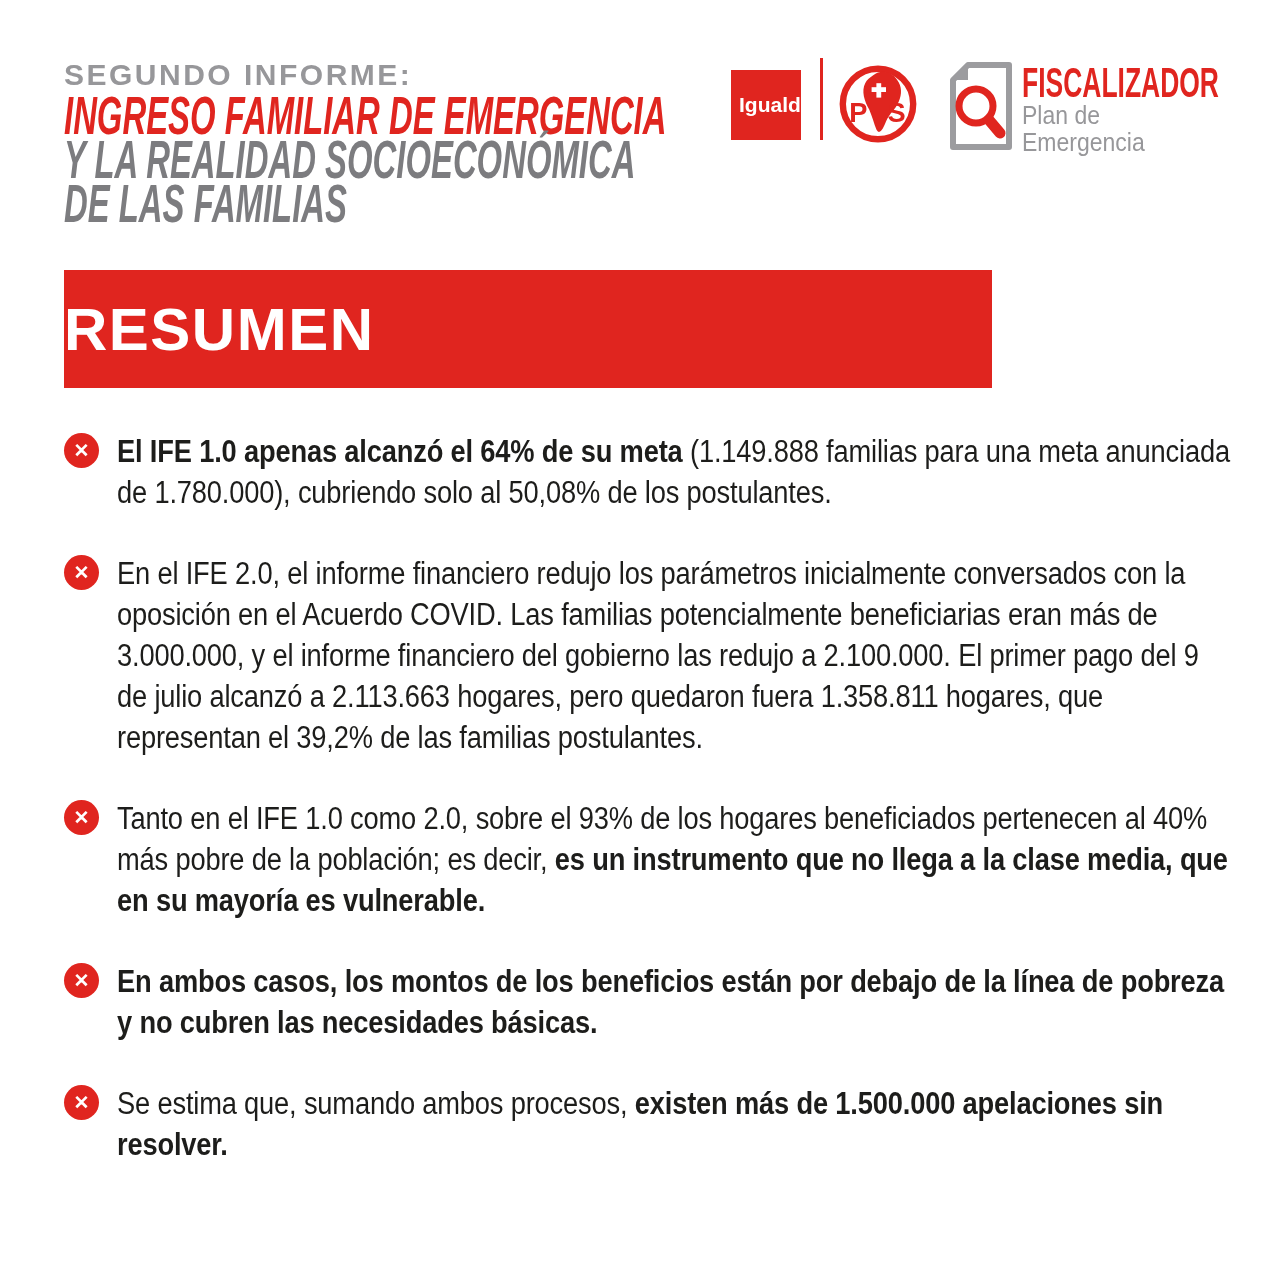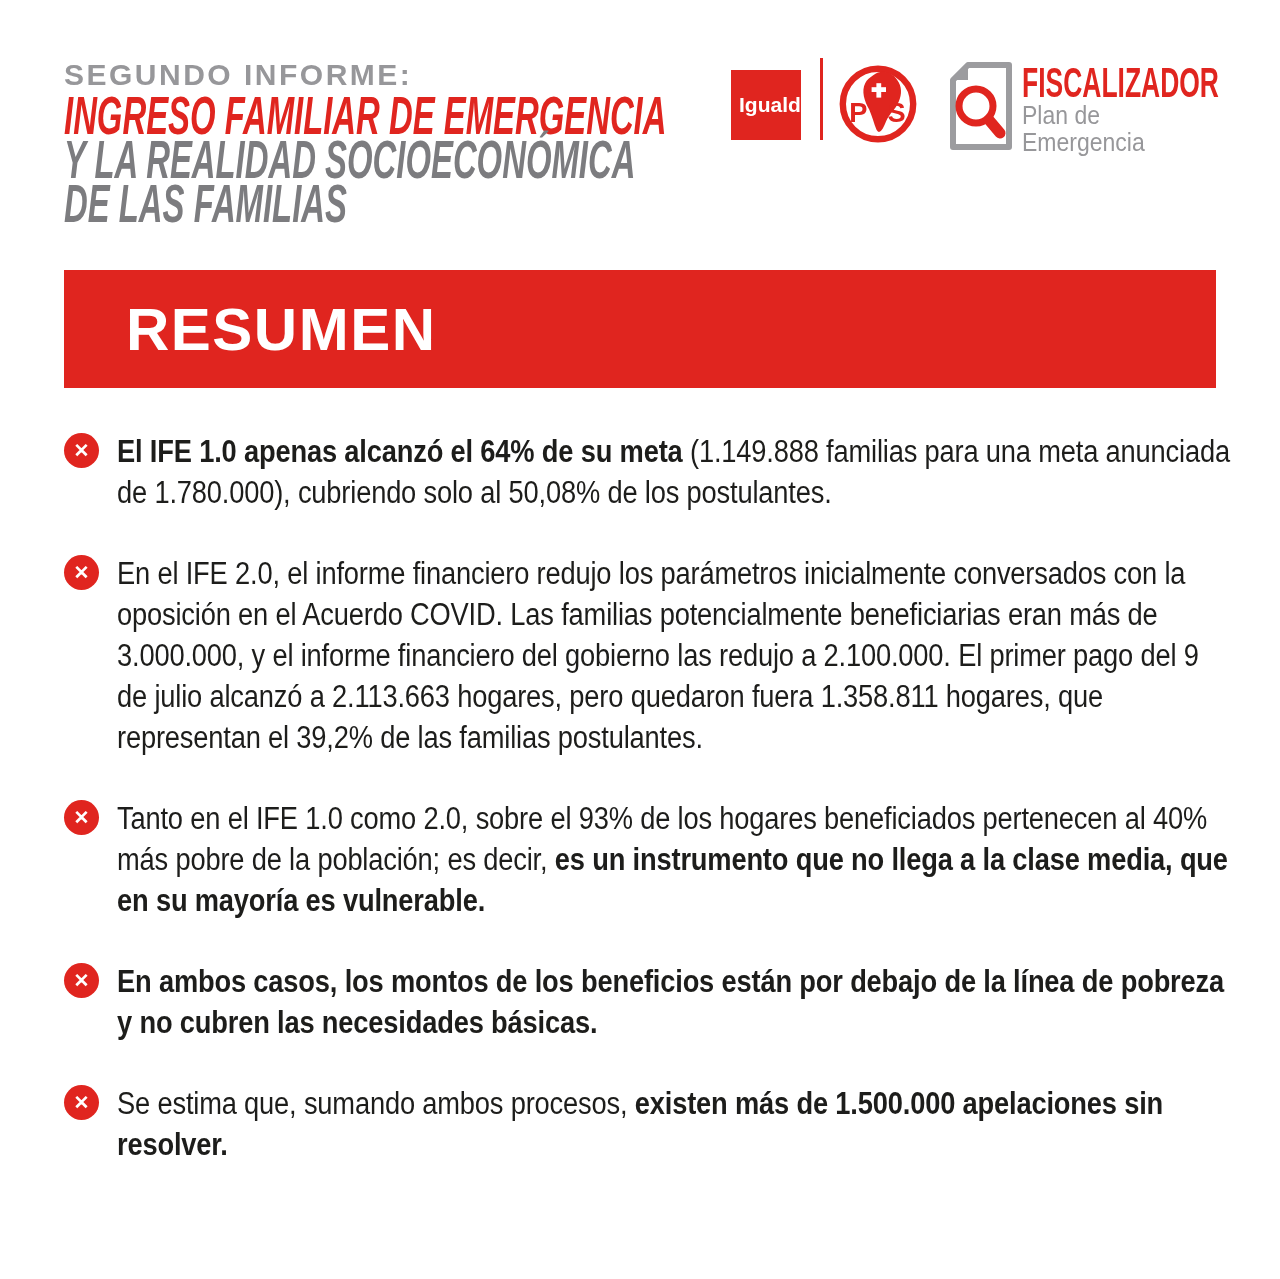--- a/index.html
+++ b/index.html
@@ -51,22 +51,22 @@
     font-size:42px;font-weight:bold;color:var(--red);white-space:nowrap;
   }
   .fisc-sub{height:27px;line-height:27px;white-space:nowrap;}
   .fisc-sub .cond{
     display:inline-block;transform:scaleX(0.92);transform-origin:0 50%;
     font-size:25px;color:var(--gray-label);white-space:nowrap;
   }
 
   
   .banner{
-    position:absolute;left:64px;top:270px;width:1152px;height:118px;
-    background:var(--red);display:flex;align-items:center;padding-left:62px;
+    position:absolute;left:64px;top:270px;width:928px;height:118px;
+    background:var(--red);display:flex;align-items:center;
   }
   .banner-label{
     color:#ffffff;font-size:60px;font-weight:bold;letter-spacing:1.5px;
   }
 
   
   .bullet-list{position:absolute;left:64px;top:431px;width:1160px;}
   .bullet{display:flex;margin-bottom:40px;}
   .icon-x{
     flex:0 0 35px;width:35px;height:35px;border-radius:50%;

